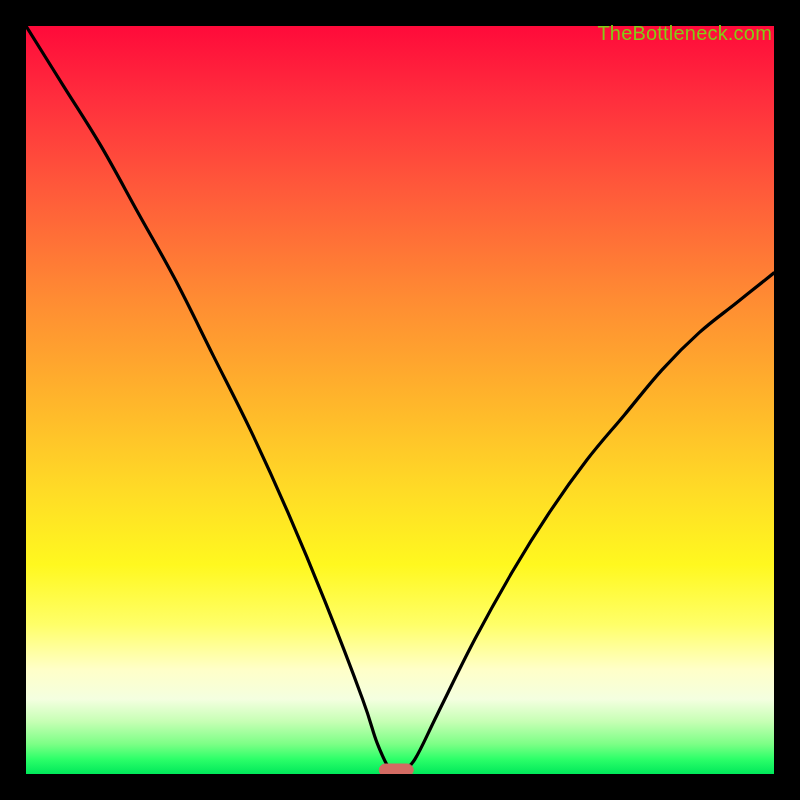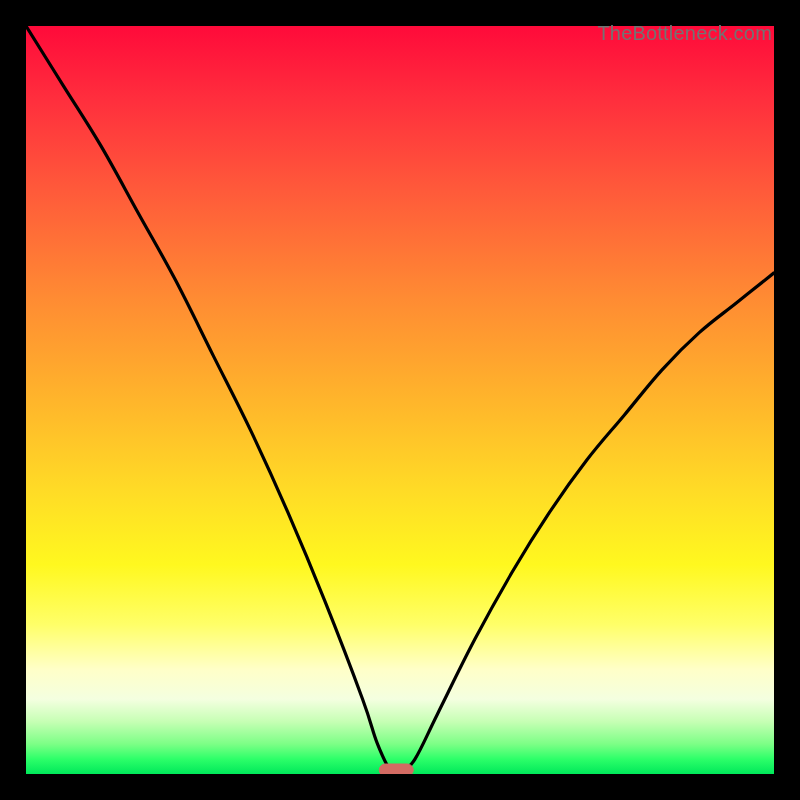--- a/index.html
+++ b/index.html
@@ -38,21 +38,21 @@
       #c6ffb4 93%,
       #7cff86 96%,
       #2dff69 98%,
       #00e85a 100%
     );
   }
   .watermark {
     position: absolute;
     top: 22px;
     right: 28px;
-    color: #737373;
+    color: #84cc16;
     font-size: 20px;
     font-weight: 500;
     letter-spacing: 0.2px;
     z-index: 20;
     user-select: none;
   }
   svg.curve {
     position: absolute;
     left: 0;
     top: 0;

